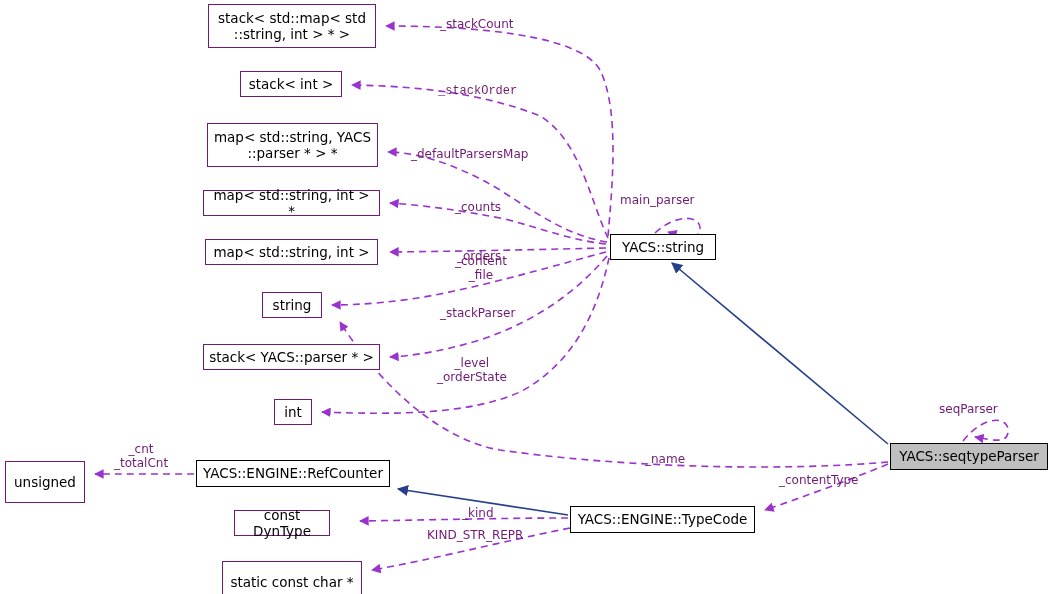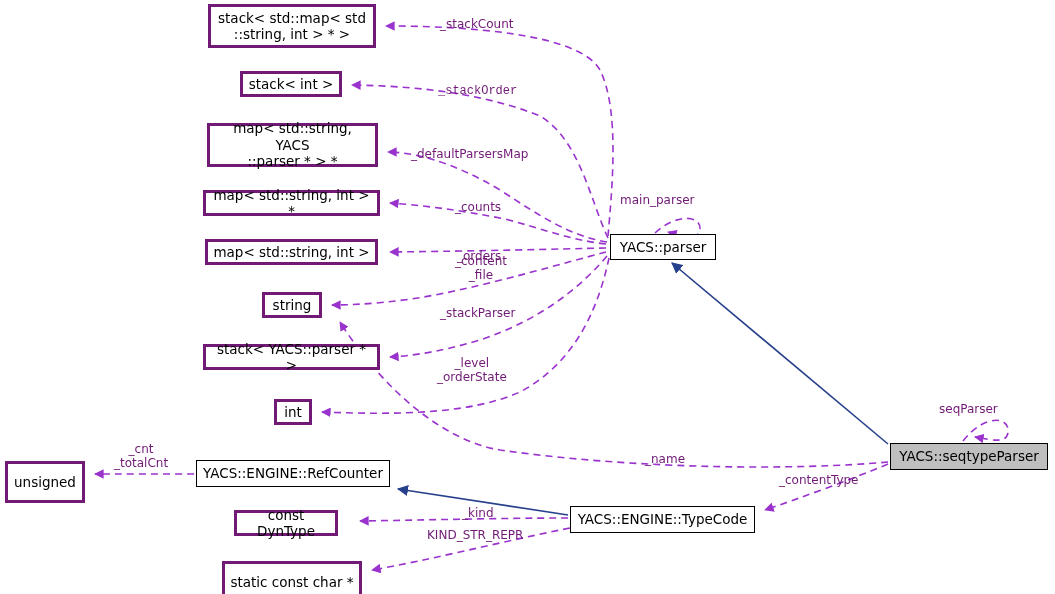--- a/index.html
+++ b/index.html
@@ -24,21 +24,21 @@
     height: 594px;
   }
   .node {
     position: absolute;
     box-sizing: border-box;
     display: flex;
     align-items: center;
     justify-content: center;
     text-align: center;
     background: #ffffff;
-    border: 3px solid #701a75;
+    border: 1px solid #701a75;
     color: #000000;
     font-size: 13.5px;
     line-height: 1.22;
     white-space: pre-line;
     padding: 1px 5px;
     z-index: 3;
   }
   .node.class-node {
     border: 1px solid #000000;
   }
@@ -129,25 +129,25 @@
   <div class="node" style="left:262px; top:292px; width:60px; height:26px;">string</div>
 
   <div class="node" style="left:203px; top:344px; width:177px; height:26px;">stack&lt; YACS::parser * &gt;</div>
 
   <div class="node" style="left:274px; top:399px; width:38px; height:26px;">int</div>
 
   <div class="node" style="left:5px; top:461px; width:80px; height:42px;">unsigned</div>
 
   <div class="node class-node" style="left:196px; top:460px; width:194px; height:27px;">YACS::ENGINE::RefCounter</div>
 
-  <div class="node" style="left:234px; top:510px; width:104px; height:26px;">const DynType</div>
+  <div class="node" style="left:234px; top:510px; width:96px; height:26px;">const DynType</div>
 
   <div class="node" style="left:222px; top:561px; width:140px; height:42px;">static const char *</div>
 
-  <div class="node class-node" style="left:610px; top:234px; width:106px; height:26px;">YACS::parser</div>
+  <div class="node class-node" style="left:610px; top:234px; width:106px; height:26px;">YACS::string</div>
 
   <div class="node class-node" style="left:570px; top:506px; width:185px; height:27px;">YACS::ENGINE::TypeCode</div>
 
   <div class="node highlight-node" style="left:890px; top:443px; width:158px; height:27px;">YACS::seqtypeParser</div>
 
   <div class="edge-label" style="left:440px; top:18px;">_stackCount</div>
 
   <div class="edge-label" style="left:438px; top:85px;font-family:Liberation Mono, monospace;">_stackOrder</div>
 
   <div class="edge-label" style="left:411px; top:148px;">_defaultParsersMap</div>

